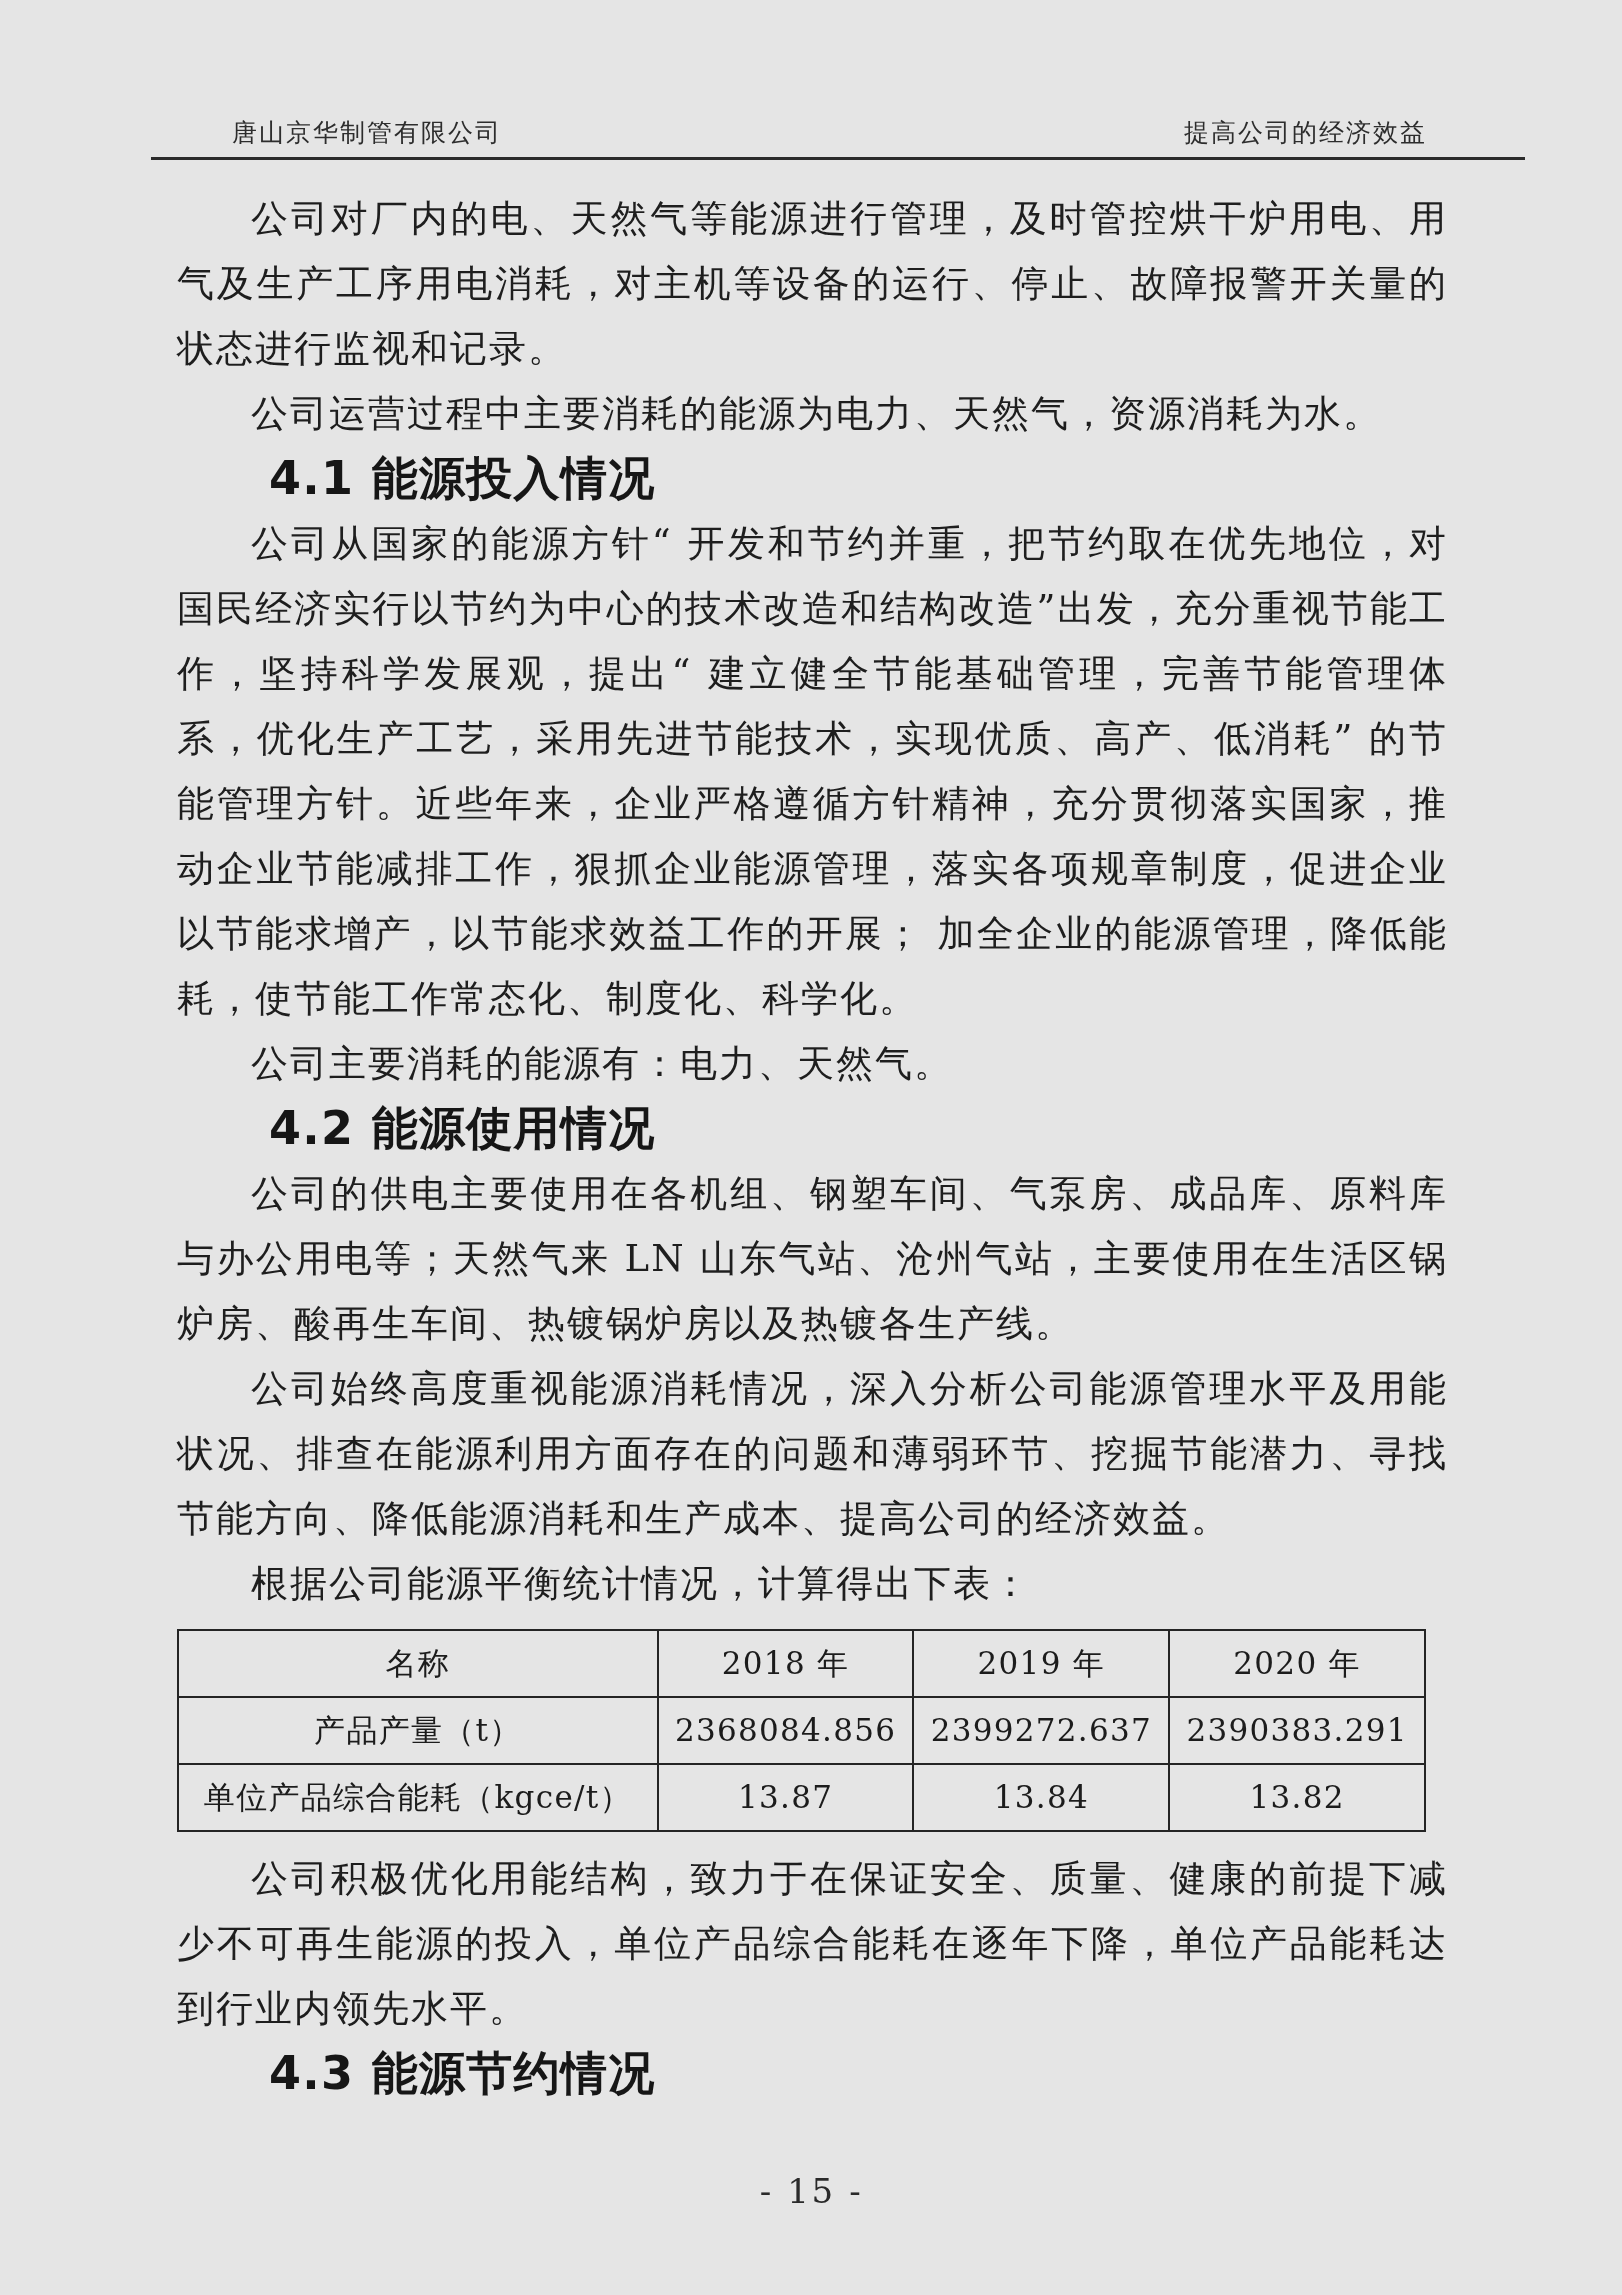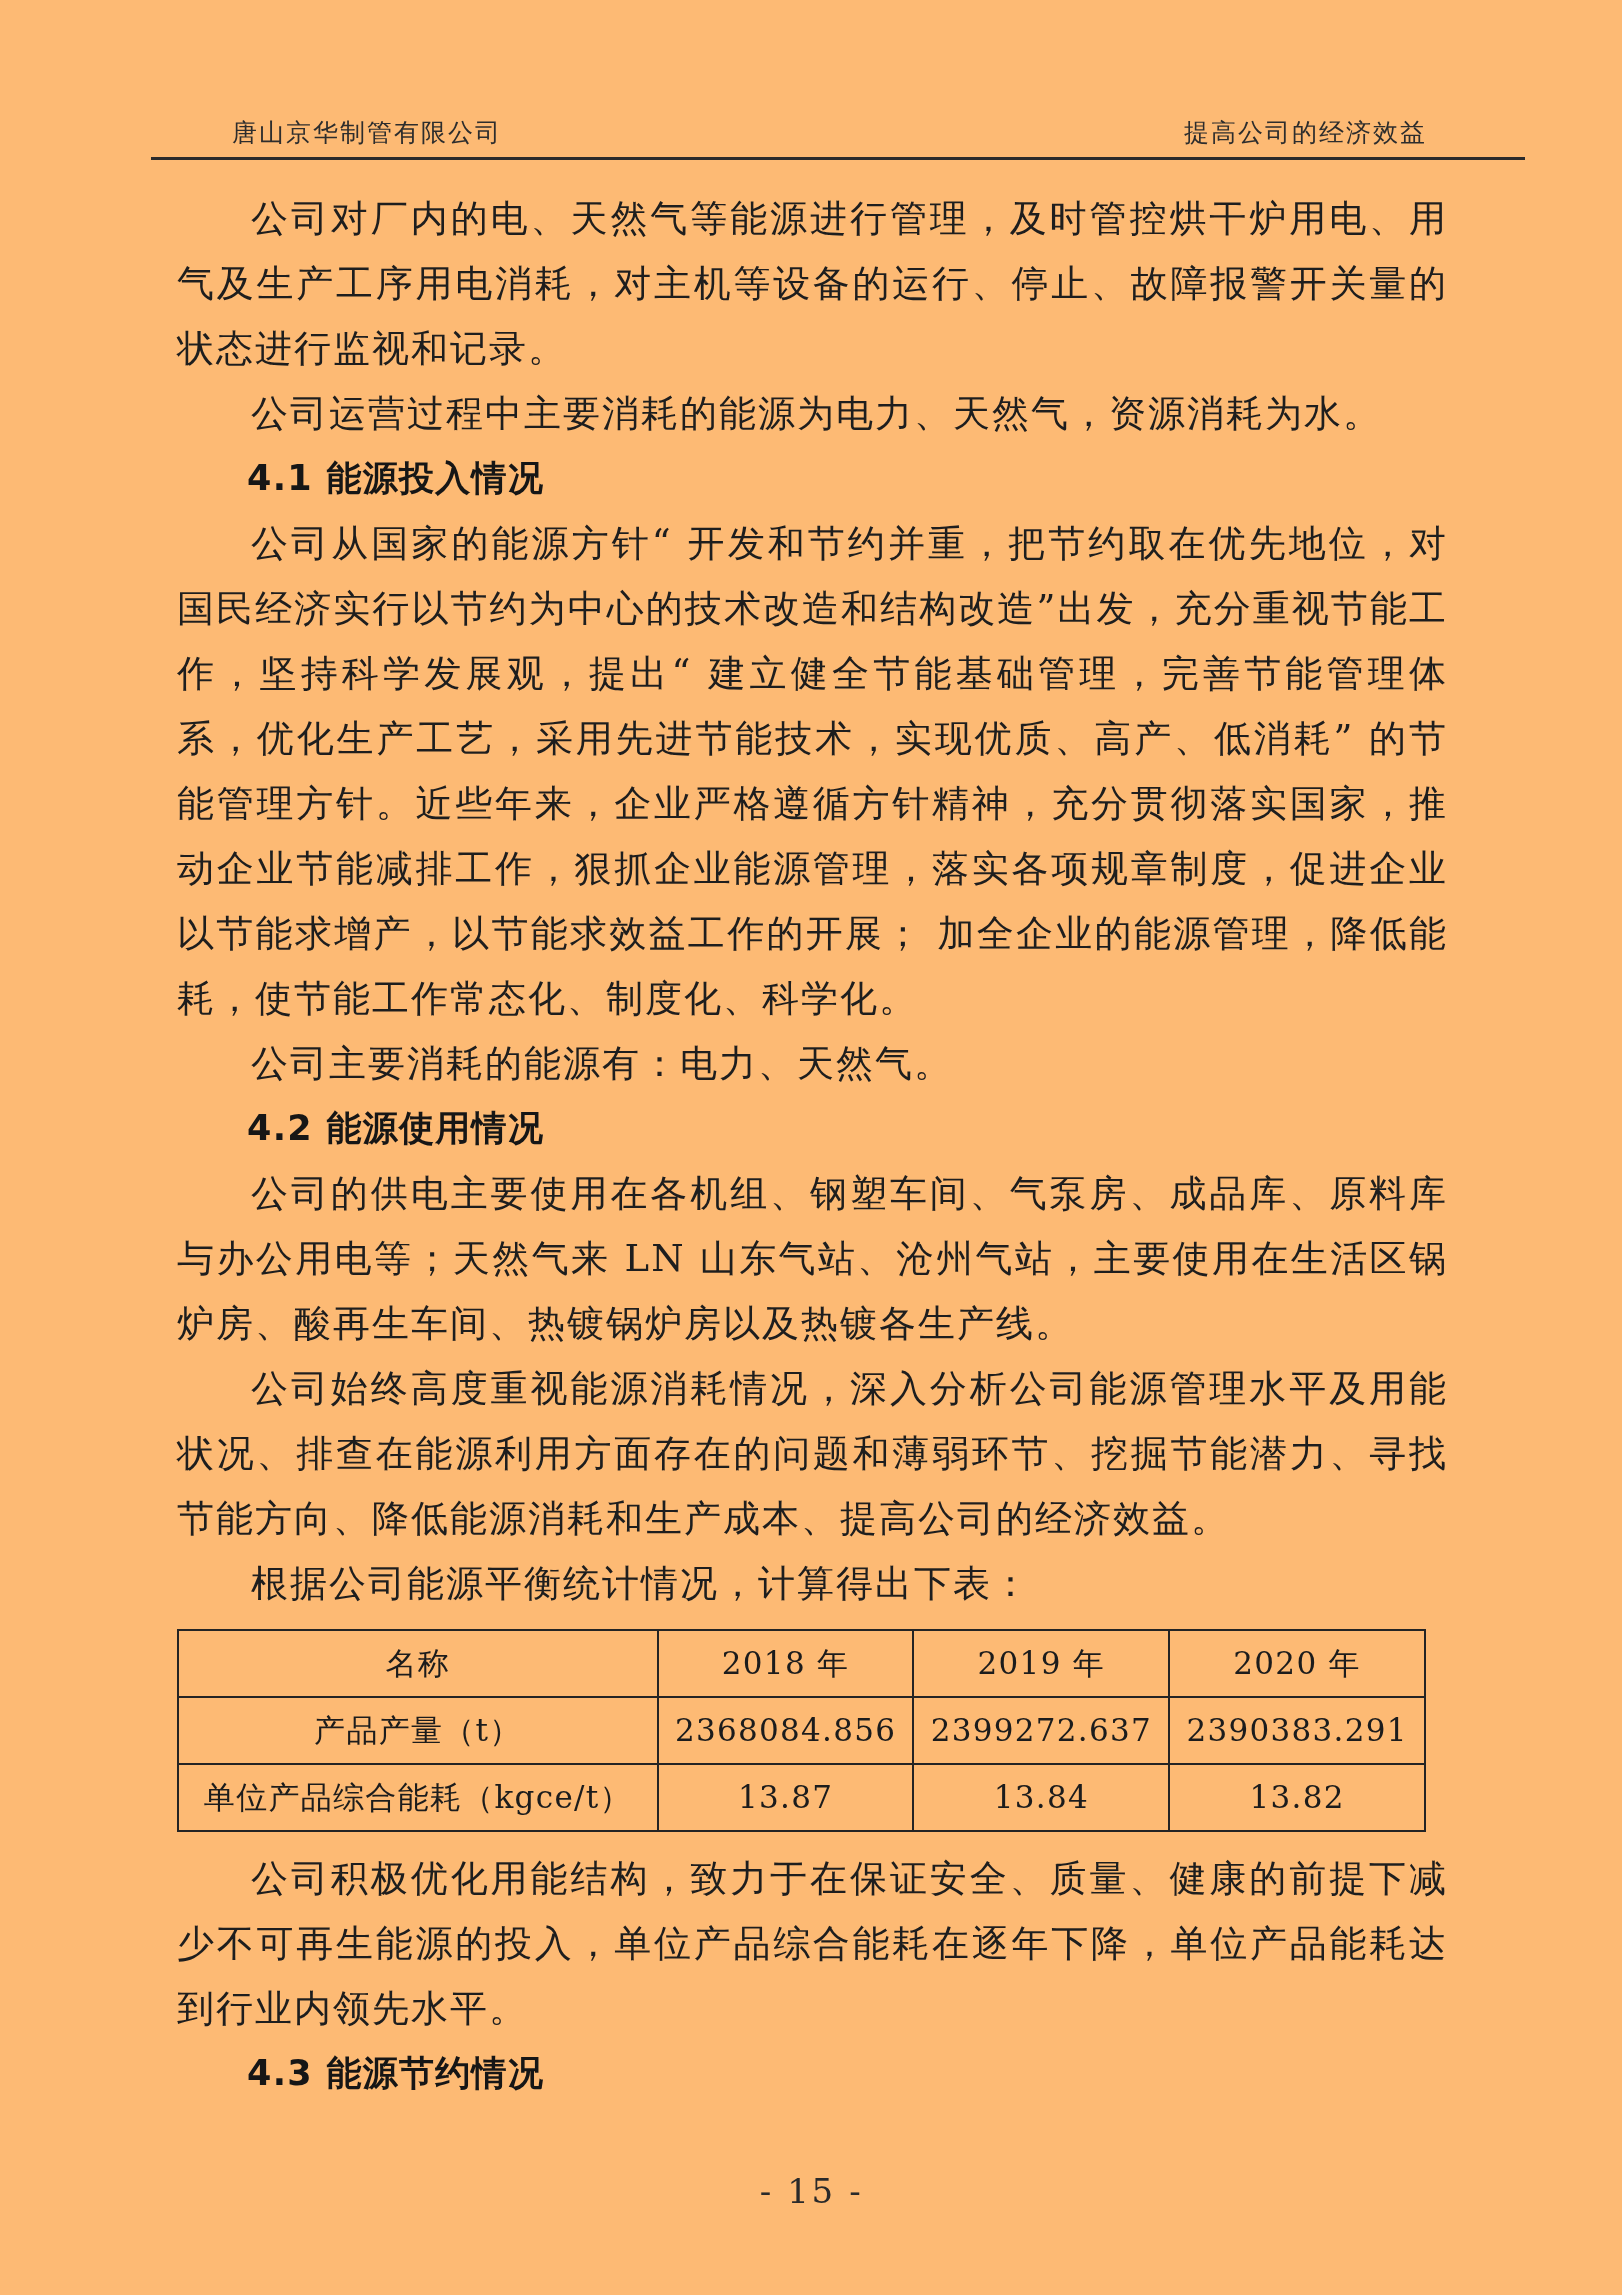--- a/index.html
+++ b/index.html
@@ -1,21 +1,21 @@
 <!DOCTYPE html>
 <html style="font-size:10.5px"><head>
 <meta charset="utf-8">
 <style>
   html, body { margin: 0; padding: 0; background: #9a9a9a; }
   .page {
     position: relative;
     width: 1623px;
     height: 2295px;
     margin: 0 auto;
-    background: #fdba74;
+    background: #e5e5e5;
     font-family: "DejaVu Serif", "Liberation Serif", serif;
     color: #222;
     overflow: hidden;
   }
   
   .page-header {
     display: flex;
     justify-content: space-between;
     align-items: flex-end;
     padding: 119px 196px 0 232px;
@@ -35,21 +35,21 @@
     font-size: 37px;
     line-height: 65px;
     letter-spacing: 2px;
     text-align: justify;
     text-justify: inter-character;
     color: #1e1e1e;
   }
   .content p { margin: 0; text-indent: 2em; }
   .sec-heading {
     margin: 0;
-    font-size: 35px;
+    font-size: 46px;
     line-height: 65px;
     font-weight: bold;
     font-family: "DejaVu Sans", "Liberation Sans", sans-serif;
     text-indent: 2em;
     letter-spacing: 1.3px;
     color: #161616;
   }
   
   table.data-table {
     width: 1249px;

